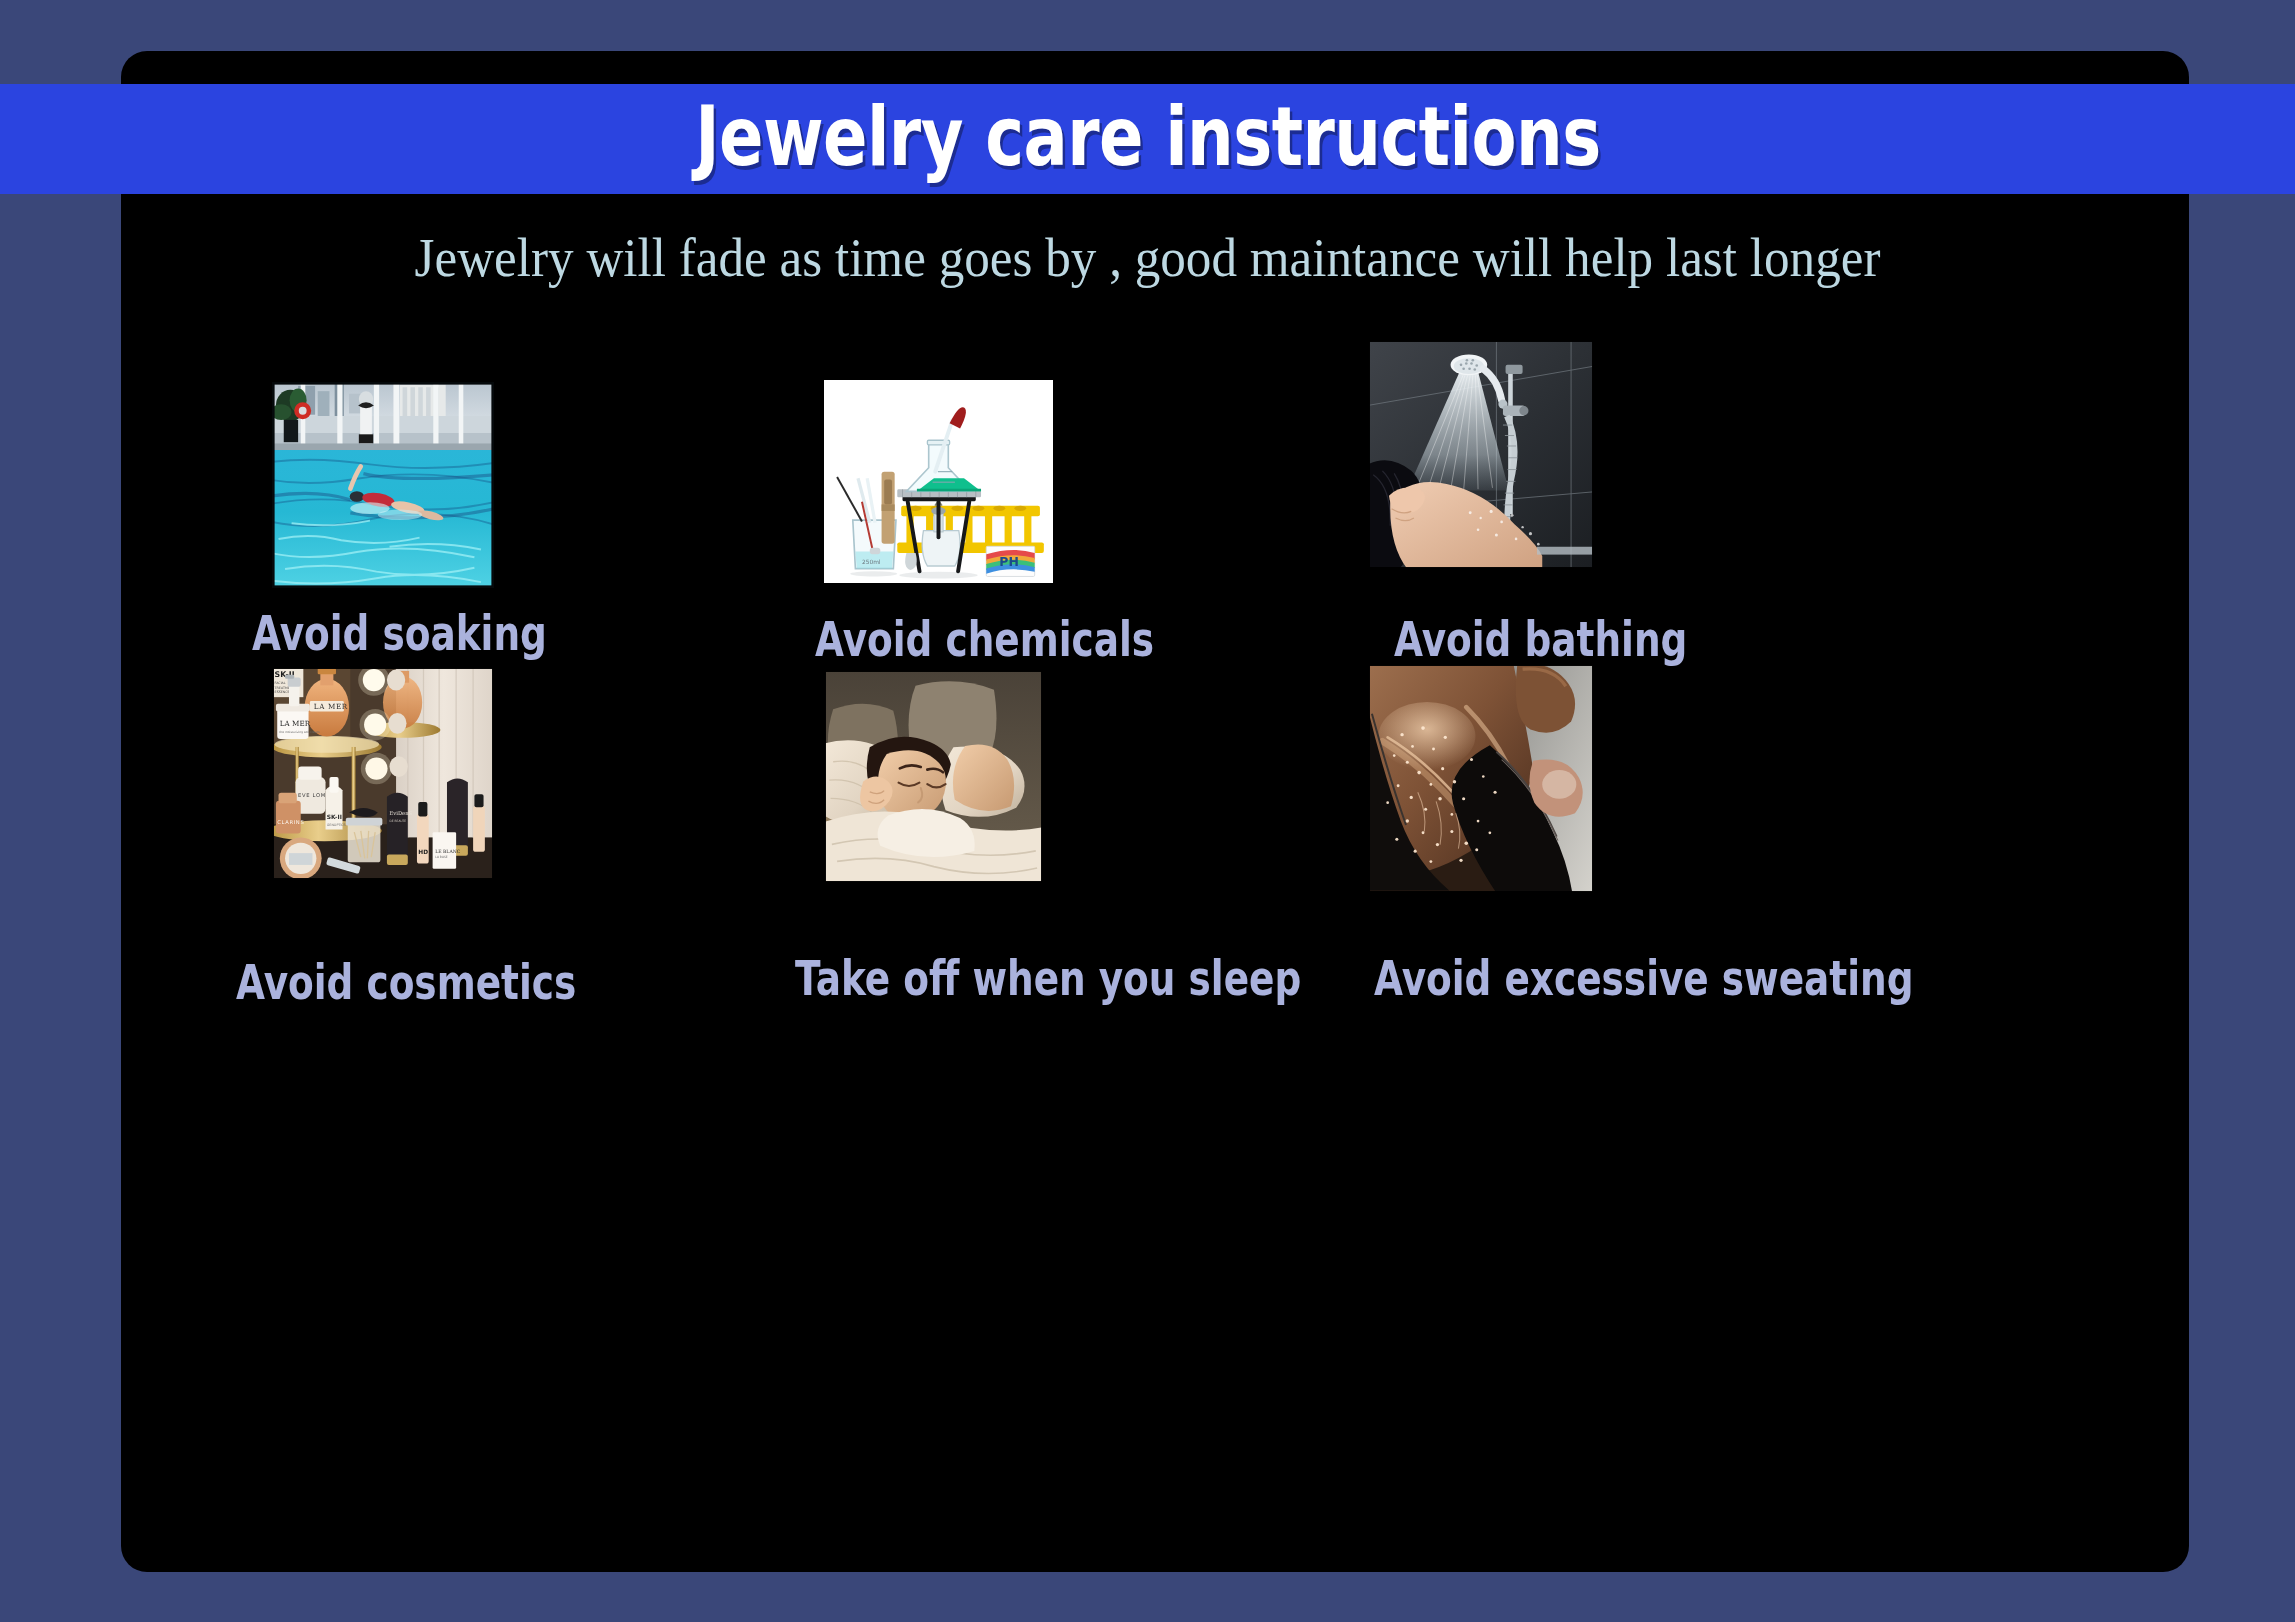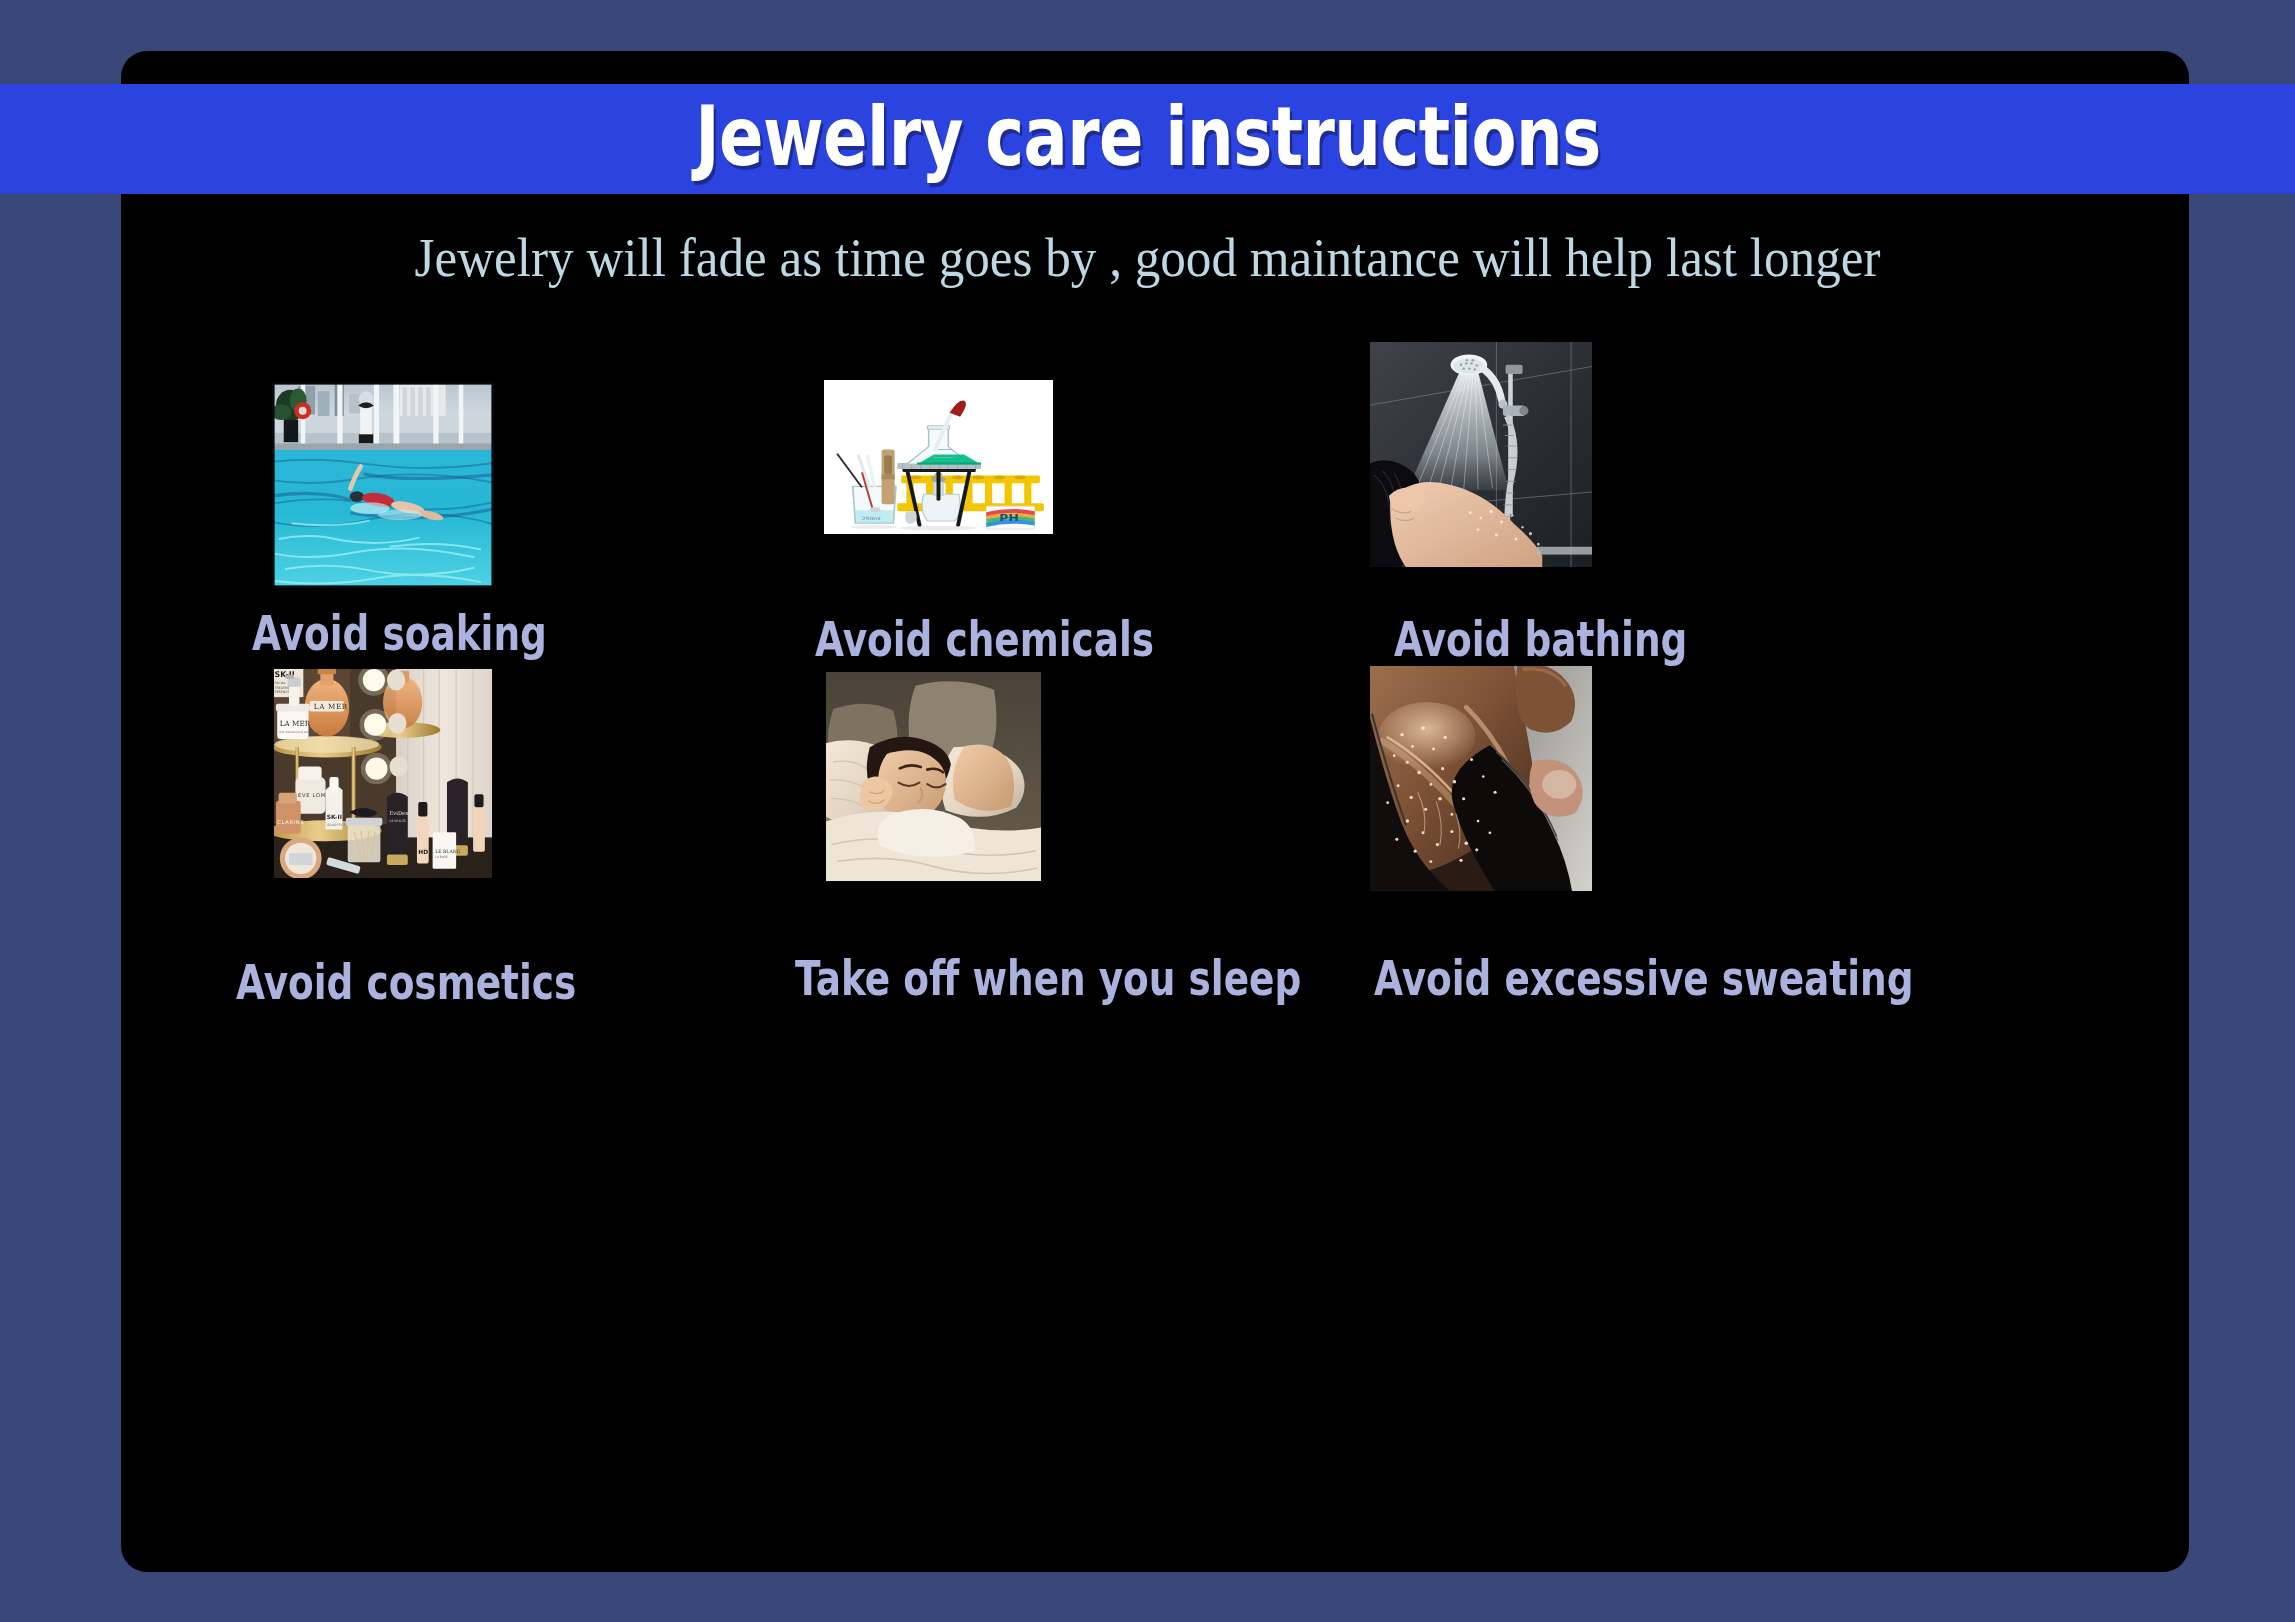--- a/index.html
+++ b/index.html
@@ -81,21 +81,21 @@
     line-height:1;
     white-space:nowrap;
     transform:scaleX(0.78);
     text-shadow:2.6px 2.6px 0 rgba(0,0,0,.5);
   }
 
   
   
   #f0{left:151px;top:16.4px;width:222px;height:206px;}
   #c0{left:131px;top:243px;transform-origin:left center;}
-  #f1{left:703px;top:14.4px;width:229px;height:154px;text-decoration:underline;}
+  #f1{left:703px;top:14.4px;width:229px;height:203px;text-decoration:underline;}
   #c1{left:694px;top:249px;transform-origin:left center;}
   #f2{left:1247px;top:-26px;width:226px;height:229px;}
   #c2{left:1273px;top:249px;transform-origin:left center;}
   
   #f3{left:151px;top:301px;width:222px;height:213px;}
   #c3{left:115px;top:592px;transform-origin:left center;}
   #f4{left:703px;top:304px;width:219px;height:213px;}
   #c4{left:674px;top:588px;transform-origin:left center;}
   #f5{left:1247px;top:298px;width:226px;height:229px;}
   #c5{left:1253px;top:588px;transform-origin:left center;}

